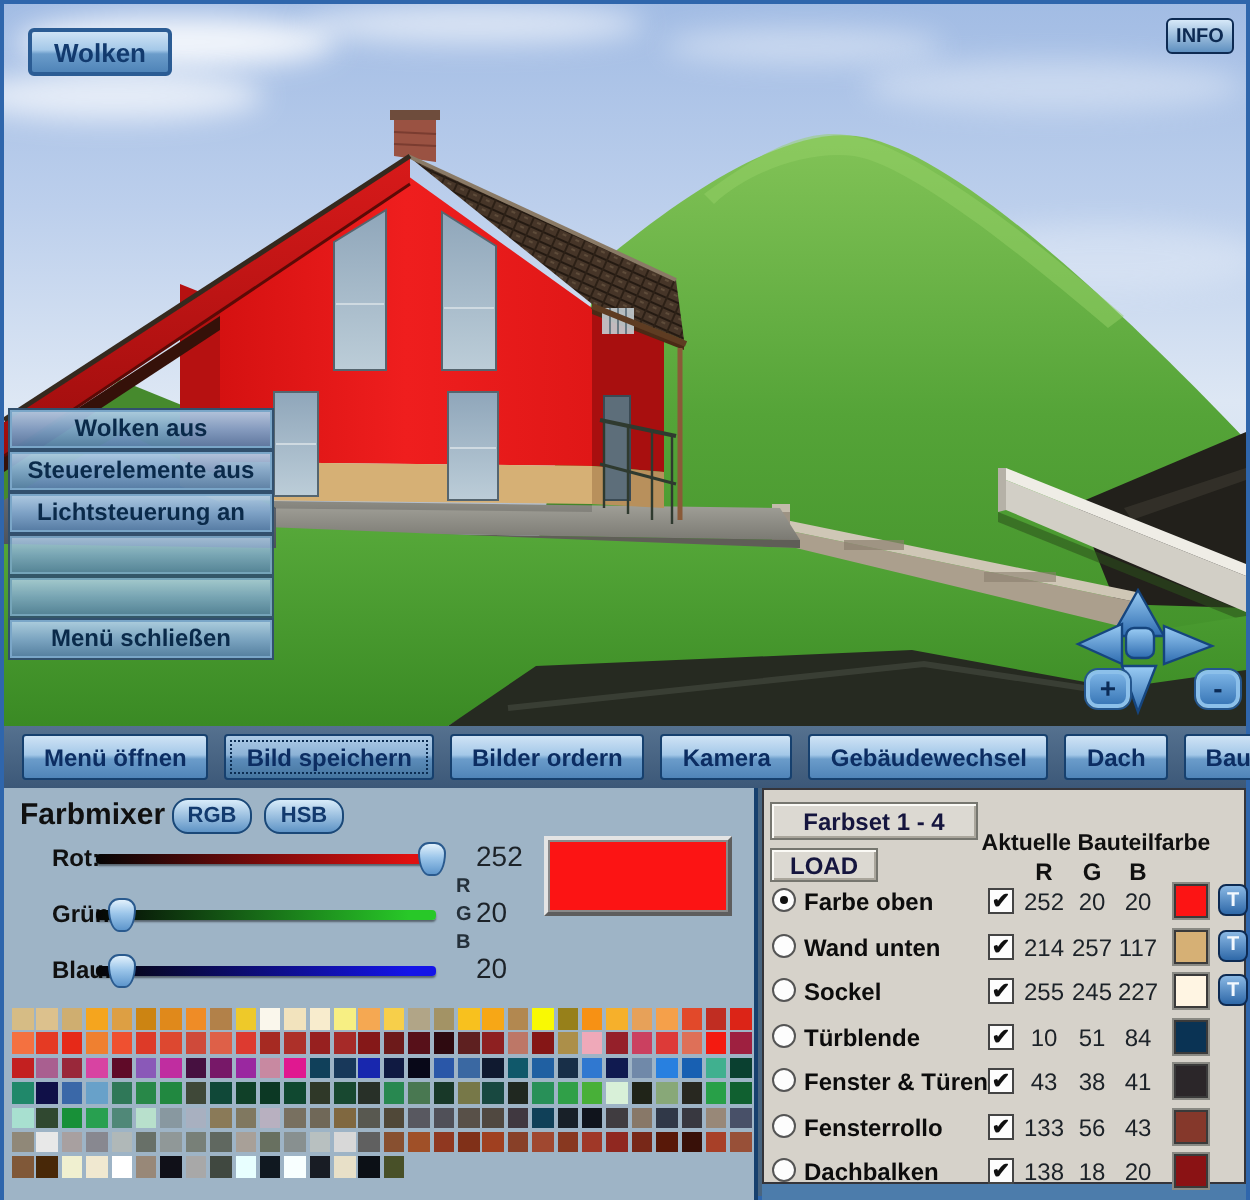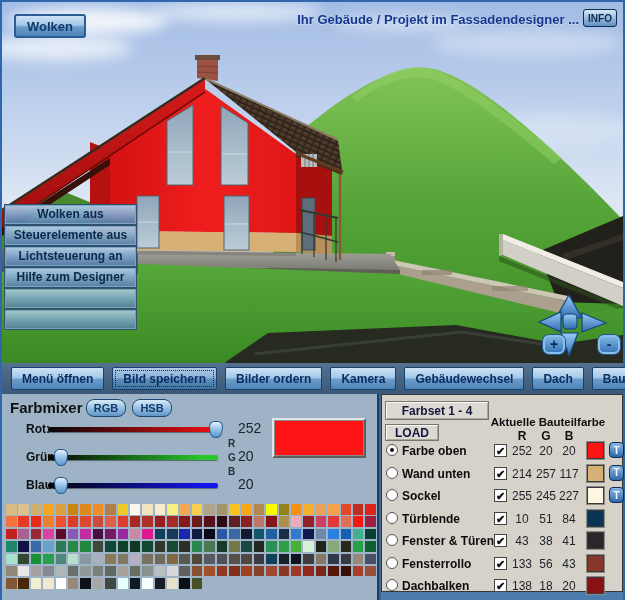--- a/index.html
+++ b/index.html
@@ -255,30 +255,29 @@
           <line x1="298" y1="230" x2="336" y2="240" stroke-width="1.5"></line>
           <line x1="300" y1="208" x2="300" y2="252" stroke-width="1.2"></line>
           <line x1="312" y1="211" x2="312" y2="255" stroke-width="1.2"></line>
           <line x1="324" y1="213" x2="324" y2="258" stroke-width="1.2"></line>
           <line x1="334" y1="216" x2="334" y2="260" stroke-width="1.2"></line>
         </g>
       </g>
     </svg>
 
     <button id="wolken-btn">Wolken</button>
-    <div id="scene-title">Ihr Gebäude / Projekt im Fassadendesigner ...</div>
     <button id="info-btn">INFO</button>
 
     <div id="scene-menu">
         <button class="menu-btn">Wolken aus</button>
         <button class="menu-btn">Steuerelemente aus</button>
         <button class="menu-btn">Lichtsteuerung an</button>
-        <button class="menu-btn">Hilfe zum Designer</button>
         <button class="menu-btn empty"></button>
         <button class="menu-btn empty"></button>
+        <button class="menu-btn">Menü schließen</button>
       </div>
 
     <svg id="nav-pad" width="90" height="66" viewBox="0 0 90 66">
       <defs>
         <linearGradient id="navGrad" x1="0" y1="0" x2="0" y2="1">
           <stop offset="0" stop-color="#9accf4"></stop>
             <stop offset="1" stop-color="#2e6cb0"></stop>
         </linearGradient>
       </defs>
       <polygon points="33,1 20,24 46,24" fill="url(#navGrad)" stroke="#15457e" stroke-width="1.2"></polygon>

